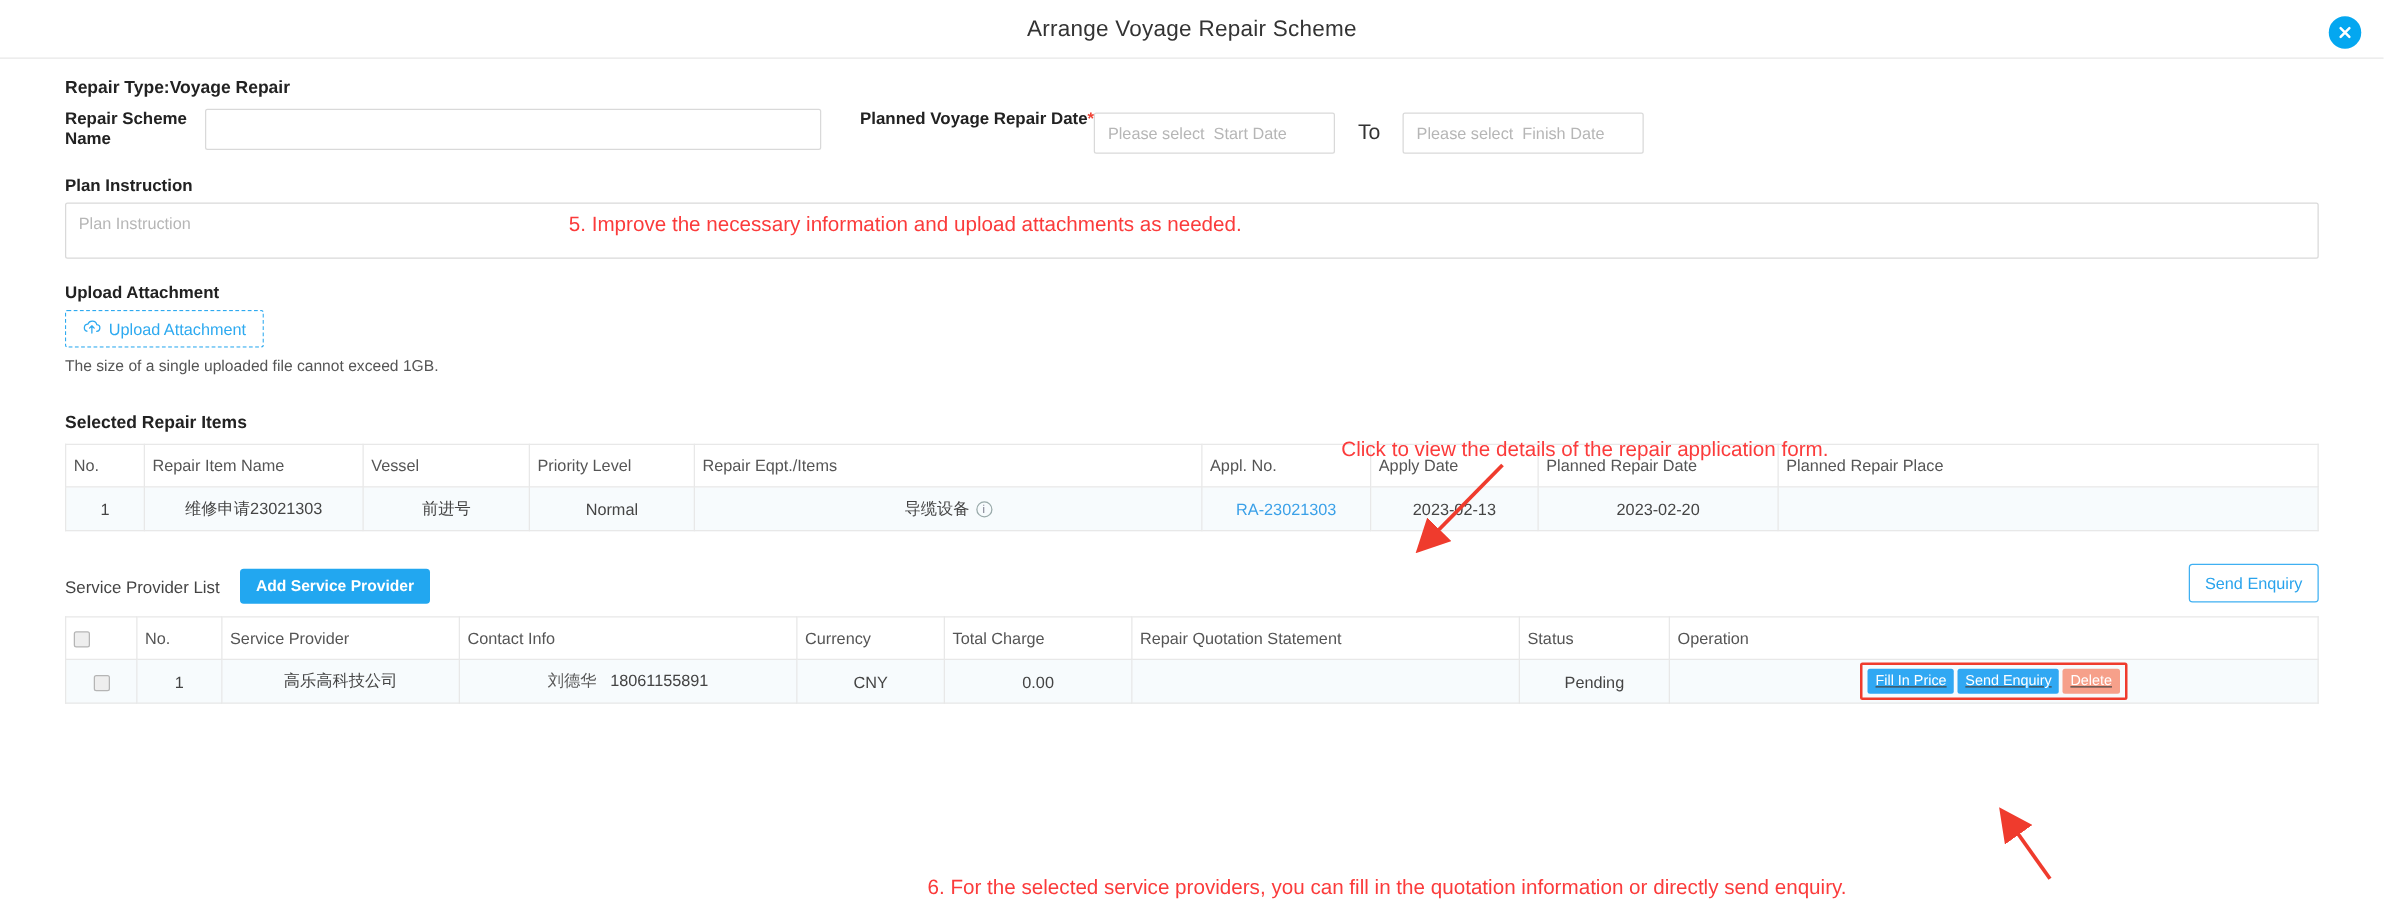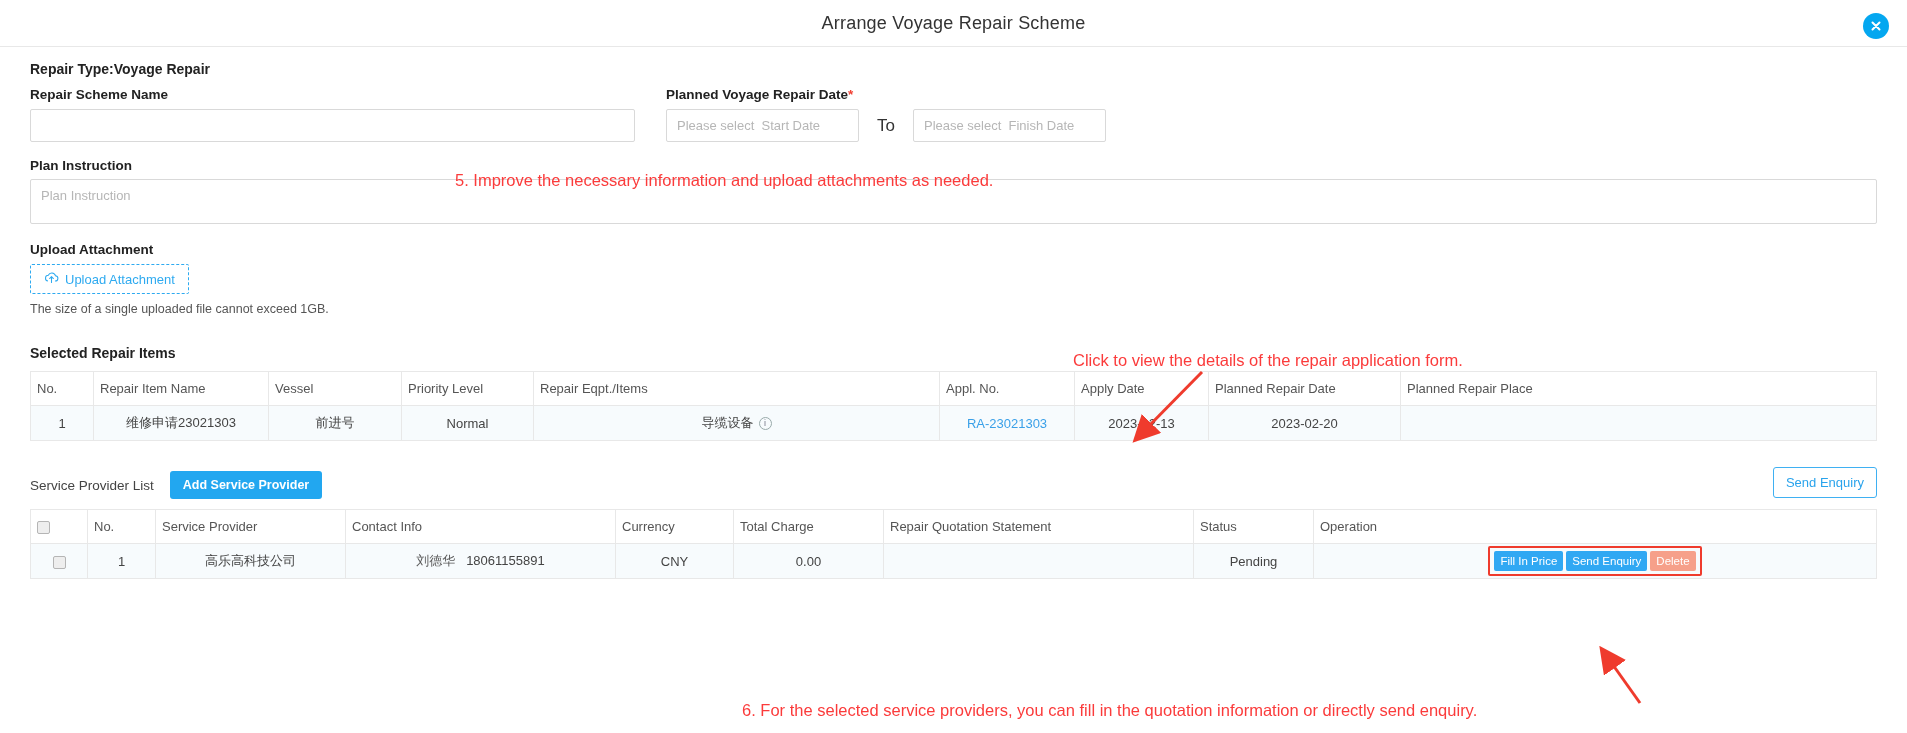--- a/index.html
+++ b/index.html
@@ -24,26 +24,26 @@
   .close-btn {
     position: absolute; right: 18px; top: 13px;
     width: 26px; height: 26px; border-radius: 50%;
     background: #04a7f0;
     display: flex; align-items: center; justify-content: center;
     cursor: pointer;
   }
   .close-btn svg { display:block; }
 
   
-  .body { padding: 0 30px; position: relative; }
+  .body { padding: 0 52px; position: relative; }
 
   .repair-type { font-size: 14px; font-weight: bold; color:#222; margin-top: 14px; }
 
   .row { display: flex; margin-top: 10px; }
-  .field { display: flex; flex-direction: column; }
+  .field { display: flex; flex-direction: row; }
   .f-name   { width: 605px; }
   .f-prio   { width: 605px; margin-left: 19px; }
   .f-date   { margin-left: 31px; }
 
   .lbl {
     font-size: 13.5px; font-weight: bold; color: #222;
     margin-bottom: 6px; line-height: 16px;
   }
   .req { color: #f04134; font-weight: bold; }
 
@@ -165,20 +165,21 @@
     display:inline-block; width: 13px; height: 13px;
     border: 1px solid #b5b5b5; border-radius: 2px;
     background: #eeeeee;
     vertical-align: middle; cursor: pointer;
   }
 
   .op-wrap {
     display:inline-flex; gap: 3px;
     border: 2px solid #ef3b2d; border-radius: 2px;
     padding: 3px 4px;
+    text-decoration: underline;
   }
   .mini-btn {
     font-size: 11.5px; color: #fff;
     border: none; border-radius: 2px;
     padding: 4px 6px; cursor: pointer;
     font-family: "Liberation Sans", sans-serif;
     white-space: nowrap;
   }
   .mini-blue { background: #30a8f3; }
   .mini-red  { background: #f6a08a; }

